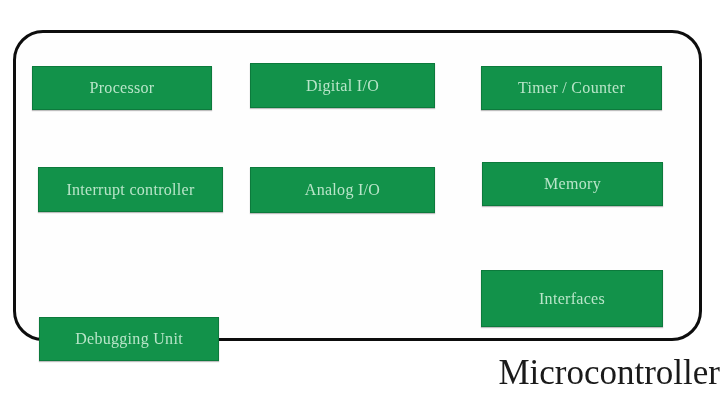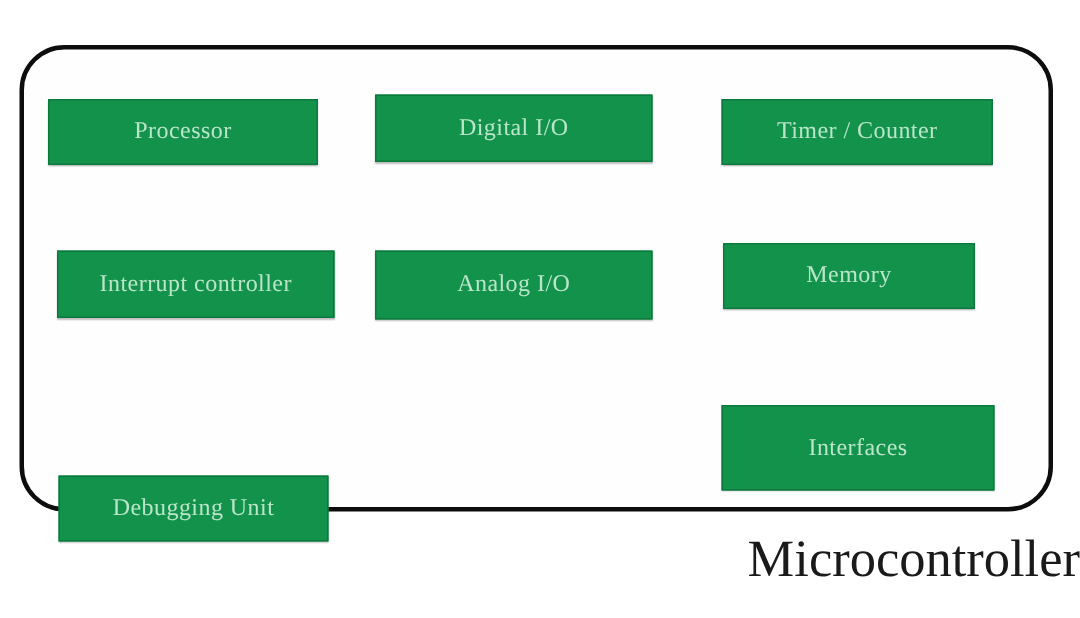--- a/index.html
+++ b/index.html
@@ -61,21 +61,21 @@
   <div class="box" style="left:32px;  top:66px;  width:180px; height:44px;">Processor</div>
 
   <div class="box" style="left:481px; top:66px;  width:181px; height:44px;">Timer / Counter</div>
 
   <div class="box" style="left:250px; top:63px;  width:185px; height:45px;">Digital I/O</div>
 
   <div class="box" style="left:38px;  top:167px; width:185px; height:45px;">Interrupt controller</div>
 
   <div class="box" style="left:250px; top:167px; width:185px; height:46px;">Analog I/O</div>
 
-  <div class="box" style="left:482px; top:162px; width:168px; height:44px;">Memory</div>
+  <div class="box" style="left:482px; top:162px; width:181px; height:44px;">Memory</div>
 
   <div class="box" style="left:39px;  top:269px; width:180px; height:44px;margin-top:48px;">Debugging Unit</div>
 
   <div class="box" style="left:481px; top:270px; width:182px; height:57px;">Interfaces</div>
 
   <div class="caption">Microcontroller</div>
 
 </div>
 
 </body></html>

